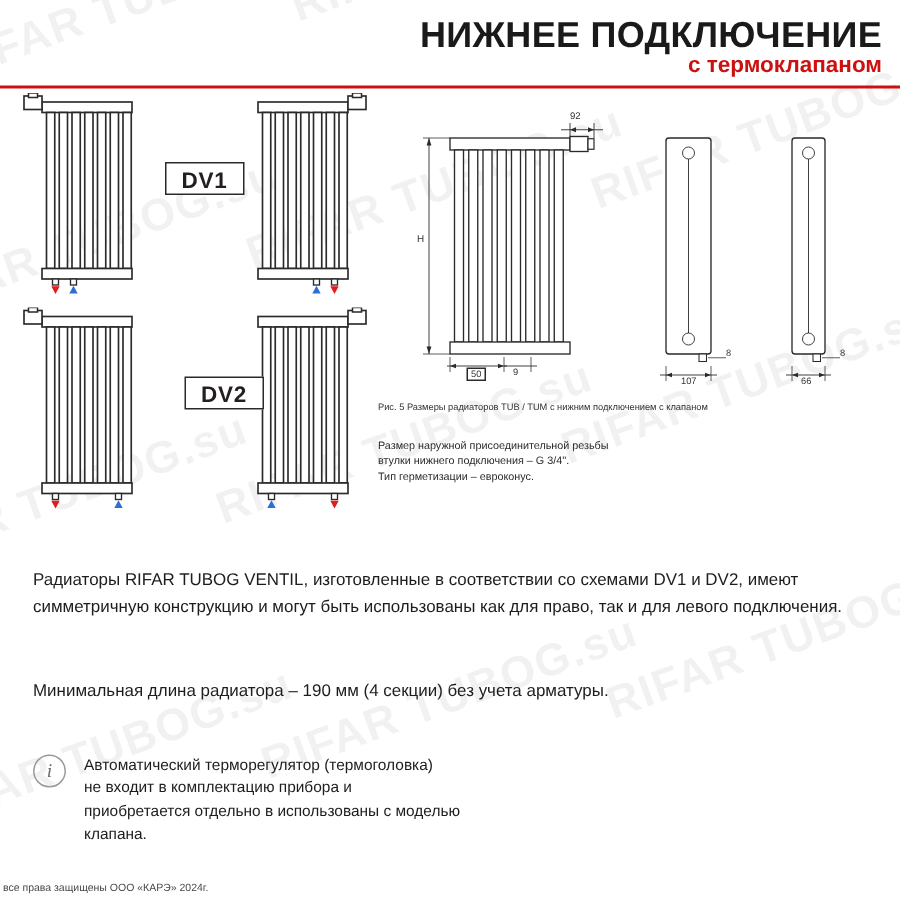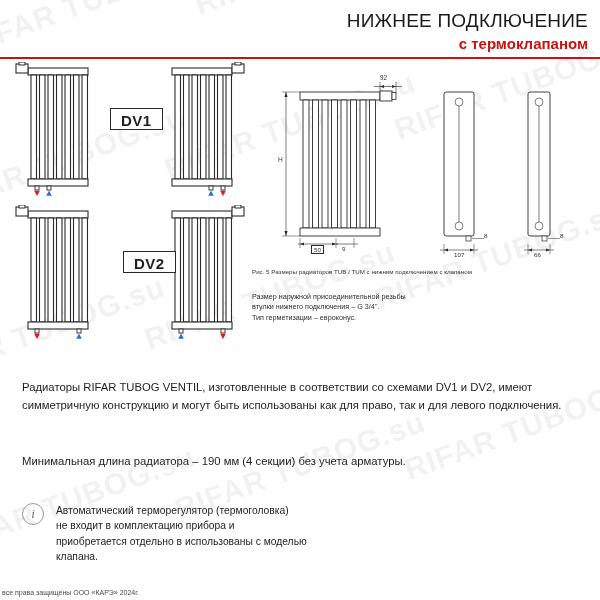--- a/index.html
+++ b/index.html
@@ -33,21 +33,21 @@
   }
 
   
   .header {
     position:absolute; top:0; left:0; right:0;
     height:56px;
     z-index:3;
   }
   .header .line1 {
     position:absolute; right:12px; top:10px;
-    font-size:19px; font-weight:normal; color:#1a1a1a;
+    font-size:24px; font-weight:bold; color:#1a1a1a;
     letter-spacing:0.2px;
   }
   .header .line2 {
     position:absolute; right:12px; top:35px;
     font-size:15px; font-weight:bold; color:#cc1111;
   }
   .header .rule {
     position:absolute; left:0; right:0; top:57px;
     height:2px; background:#cc1111;
   }

